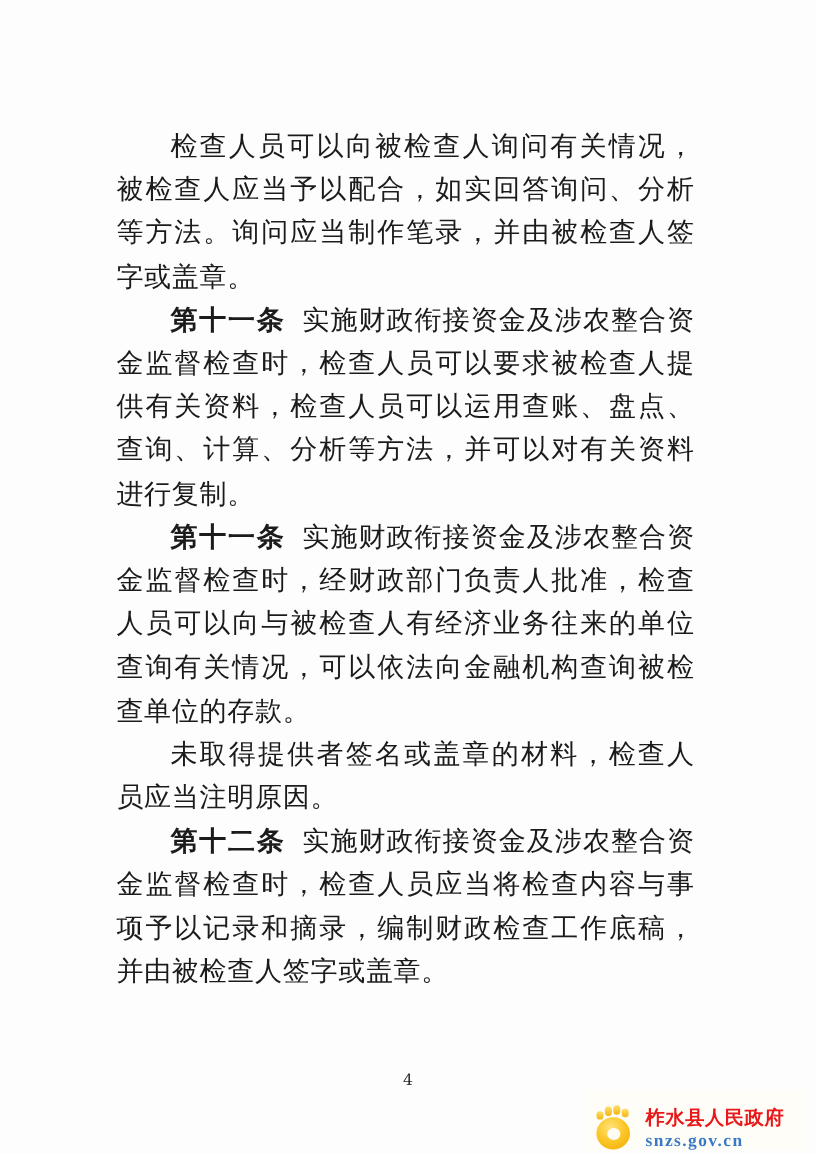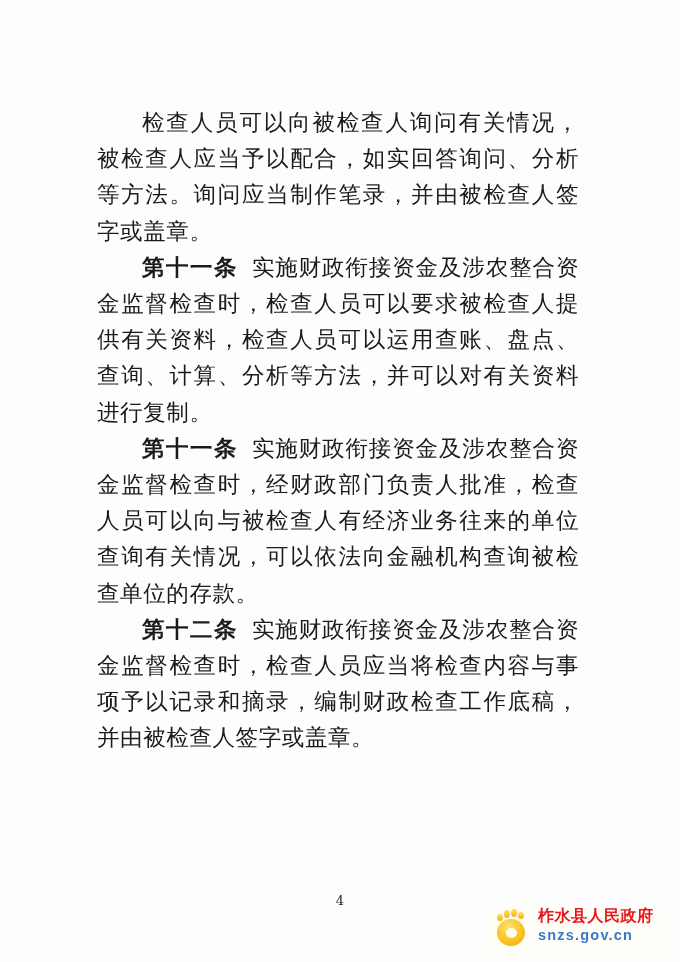--- a/index.html
+++ b/index.html
@@ -65,21 +65,21 @@
   }
 
   #gov-watermark {
     position: absolute;
     left: 487px;
     top: 908px;
     width: 186px;
     height: 50px;
     background: #fefdf8;
     display: flex;
-    align-items: flex-start;
+    align-items: flex-end;
     gap: 9px;
     padding-left: 8px;
     box-sizing: border-box;
   }
 
   .paw-icon {
     position: relative;
     width: 34px;
     height: 38px;
     flex: 0 0 34px;
@@ -119,33 +119,34 @@
     color: #e8191b;
     letter-spacing: 0.5px;
     font-family: "DejaVu Sans", "Liberation Sans", sans-serif;
     margin-bottom: 4px;
   }
   #gov-url {
     font-size: 14.5px;
     font-weight: 700;
     color: #3a79c4;
     letter-spacing: 1.2px;
-    font-family: Liberation Sans, sans-serif;
+    font-family: Liberation Serif, serif;
   }
 </style>
 </head>
 <body>
 
 <div id="page-sheet">
 
   <div id="doc-body">
 
   <p class="para"><span>检查人员可以向被检查人询问有关情况，被检查人应当予以配合，如实回答询问、分析等方法。询问应当制作笔录，并由被检查人签字或盖章。</span></p>
       <p class="para"><span class="art-no">第十一条</span><span>实施财政衔接资金及涉农整合资金监督检查时，检查人员可以要求被检查人提供有关资料，检查人员可以运用查账、盘点、查询、计算、分析等方法，并可以对有关资料进行复制。</span></p>
       <p class="para"><span class="art-no">第十一条</span><span>实施财政衔接资金及涉农整合资金监督检查时，经财政部门负责人批准，检查人员可以向与被检查人有经济业务往来的单位查询有关情况，可以依法向金融机构查询被检查单位的存款。</span></p>
+      <p class="para"><span>未取得提供者签名或盖章的材料，检查人员应当注明原因。</span></p>
       <p class="para"><span class="art-no">第十二条</span><span>实施财政衔接资金及涉农整合资金监督检查时，检查人员应当将检查内容与事项予以记录和摘录，编制财政检查工作底稿，并由被检查人签字或盖章。</span></p>
     </div>
 
   <div id="page-number">4</div>
 
   <div id="gov-watermark">
     <div class="paw-icon">
       <div class="paw-toe t1"></div>
       <div class="paw-toe t2"></div>
       <div class="paw-toe t3"></div>

